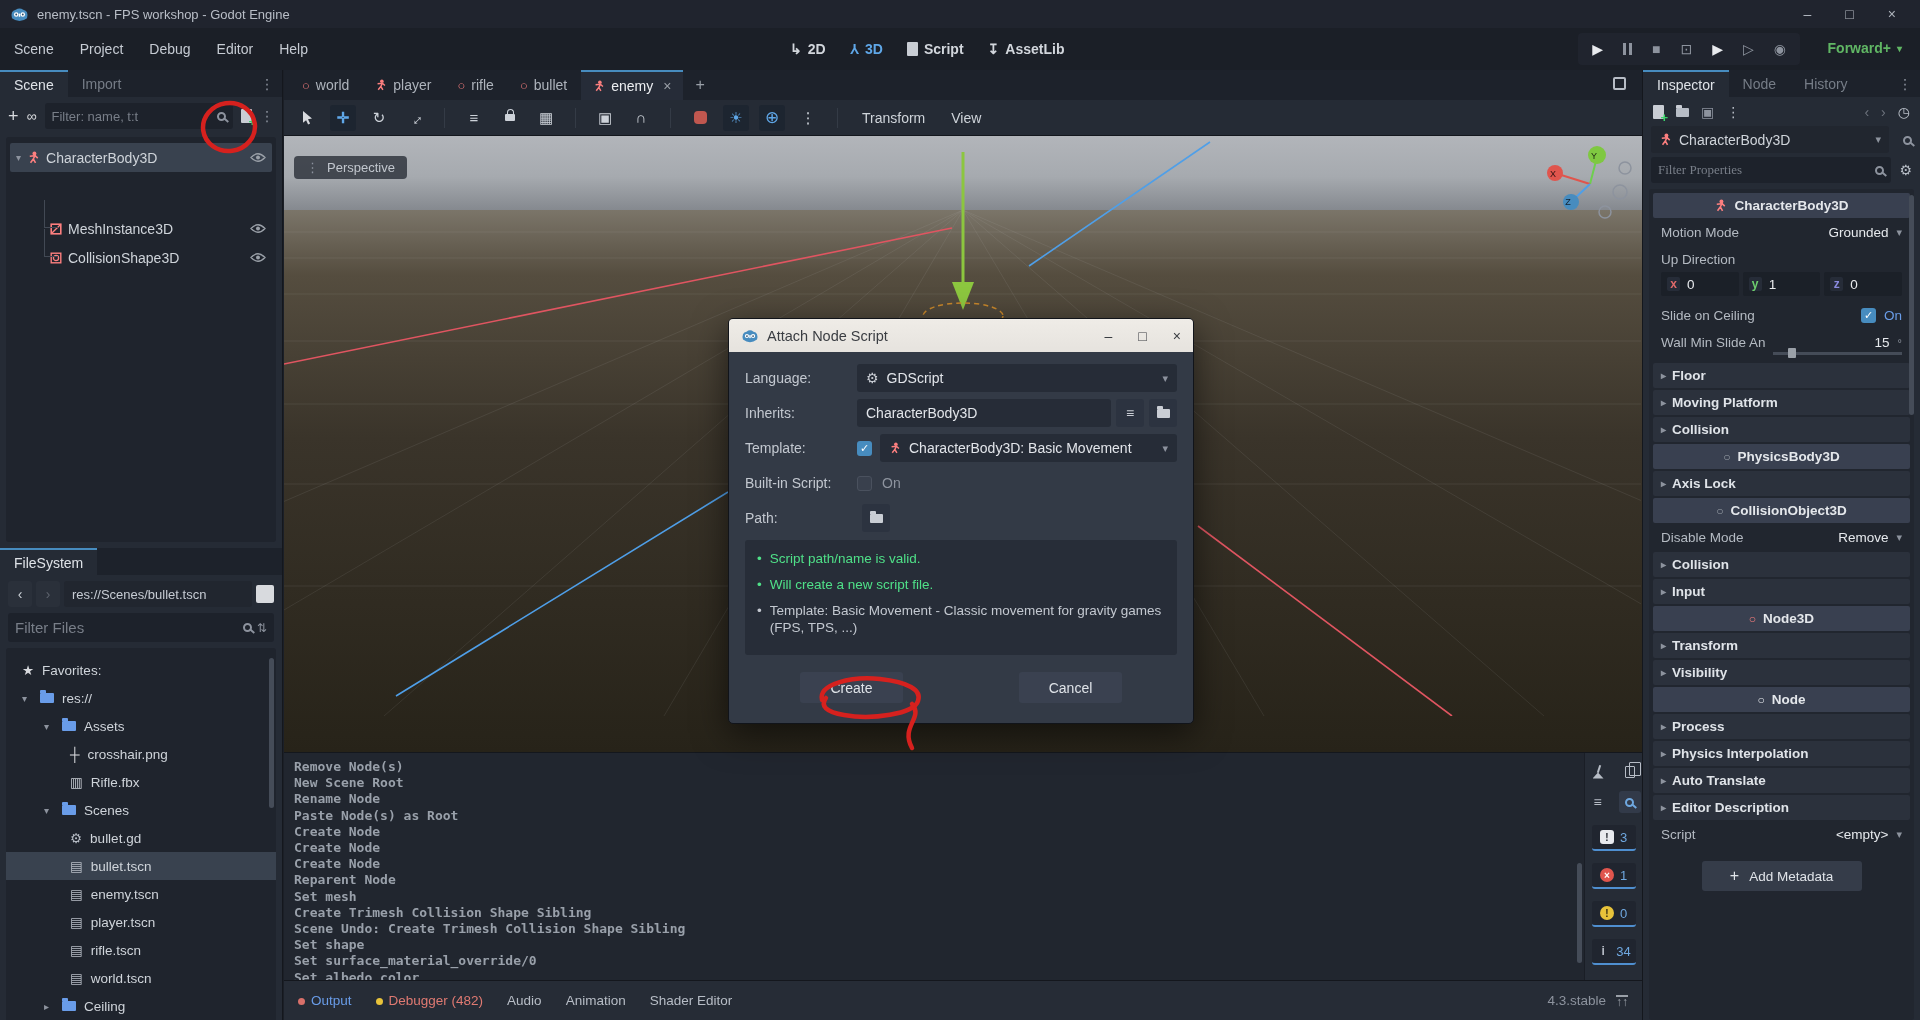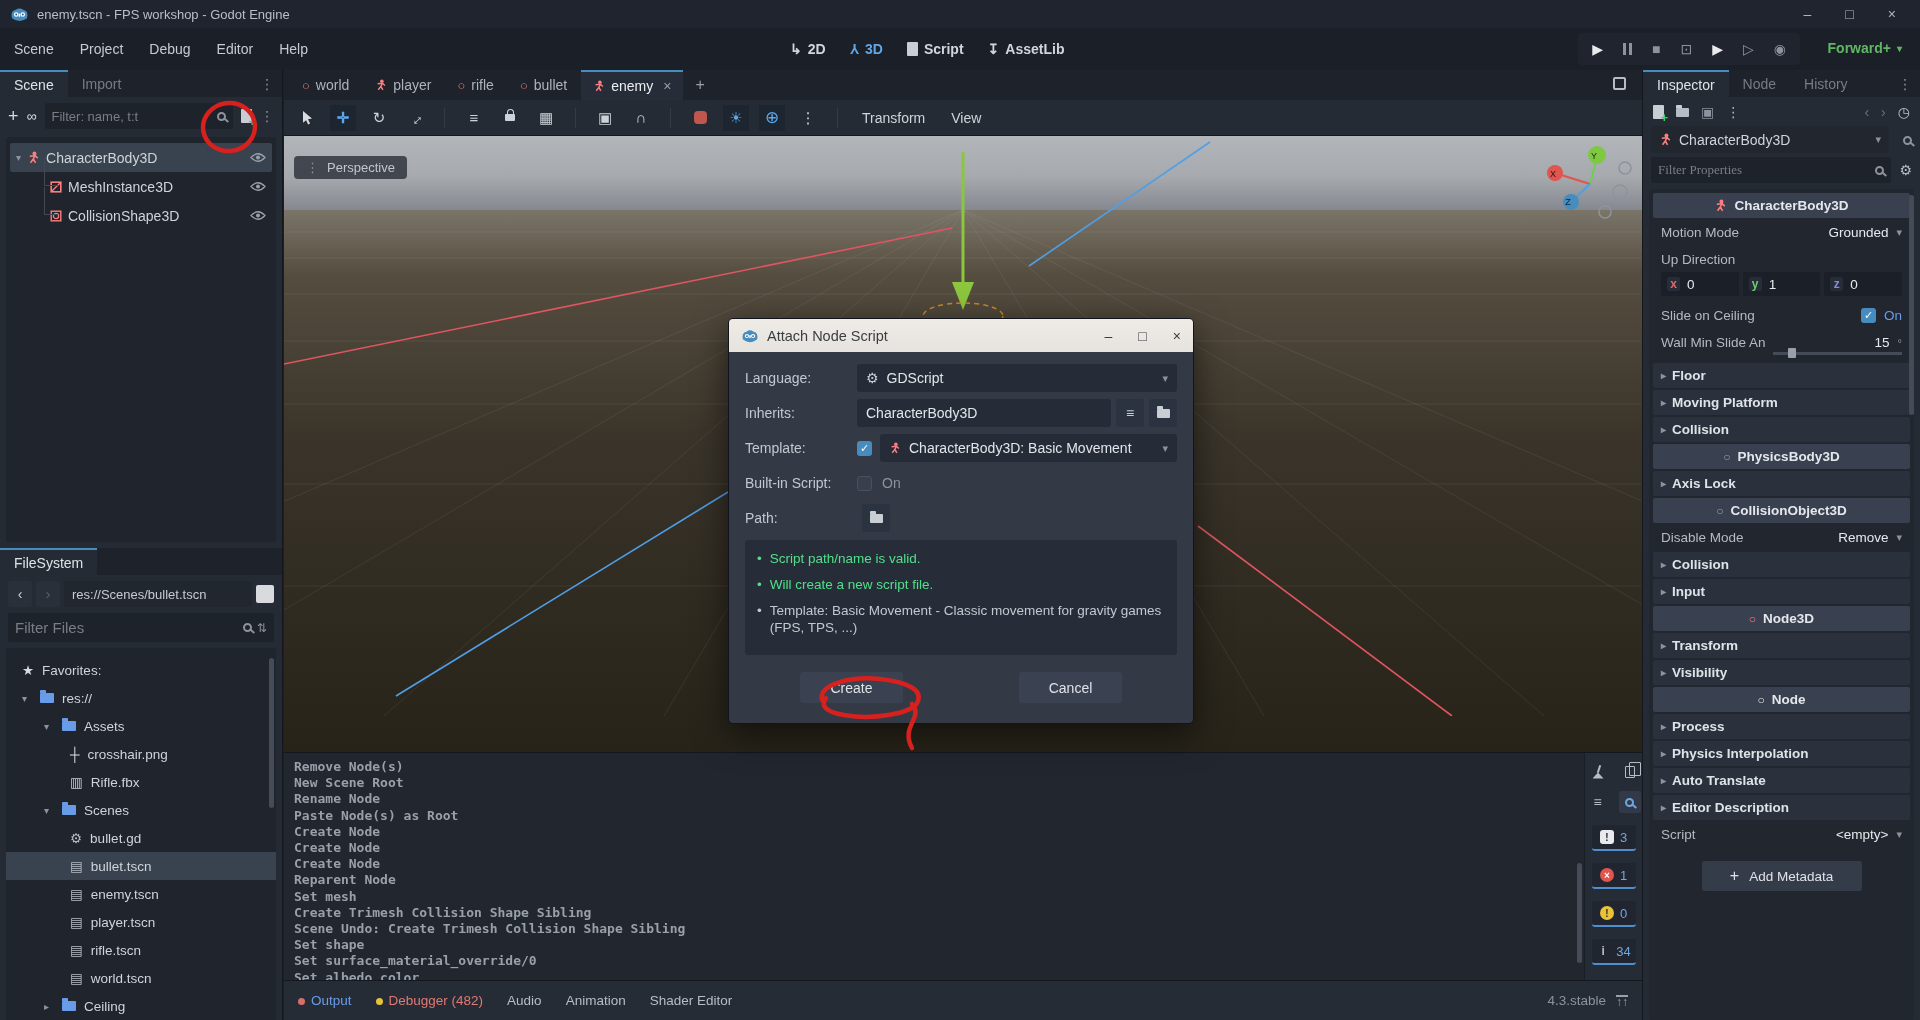--- a/index.html
+++ b/index.html
@@ -271,21 +271,21 @@
         <svg class="person" width="13" height="13" viewBox="0 0 14 14">
             <circle cx="8" cy="2.6" r="2.1"></circle>
             <path d="M3 5.6 L8.6 5 L6.8 8.6 L9.2 12.8 M6.8 8.6 L3.8 12.6 M8.6 5 L11.6 7.6" fill="none" stroke-width="1.7"></path>
           </svg>
         <span>CharacterBody3D</span>
         <span class="eye"><svg width="16" height="11" viewBox="0 0 16 10">
               <path d="M1 5 Q8 -2.5 15 5 Q8 12.5 1 5Z" fill="none" stroke="#9aa0a8" stroke-width="1.3"></path>
               <circle cx="8" cy="5" r="2" fill="#9aa0a8"></circle>
             </svg></span>
       </div>
-      <div class="trow" style="padding-left:40px;">
+      <div class="trow" style="padding-left:40px;margin-top:42px;">
         <span class="guide"></span>
         <svg width="12" height="12" viewBox="0 0 12 12">
             <rect x="1.2" y="1.2" width="9.6" height="9.6" fill="none" stroke="#fc7f7f" stroke-width="1.6"></rect>
             <path d="M1.2 10.8 L10.8 1.2" stroke="#fc7f7f" stroke-width="1.3"></path>
           </svg>
         <span>MeshInstance3D</span>
         <span class="eye"><svg width="16" height="11" viewBox="0 0 16 10">
               <path d="M1 5 Q8 -2.5 15 5 Q8 12.5 1 5Z" fill="none" stroke="#9aa0a8" stroke-width="1.3"></path>
               <circle cx="8" cy="5" r="2" fill="#9aa0a8"></circle>
             </svg></span>

